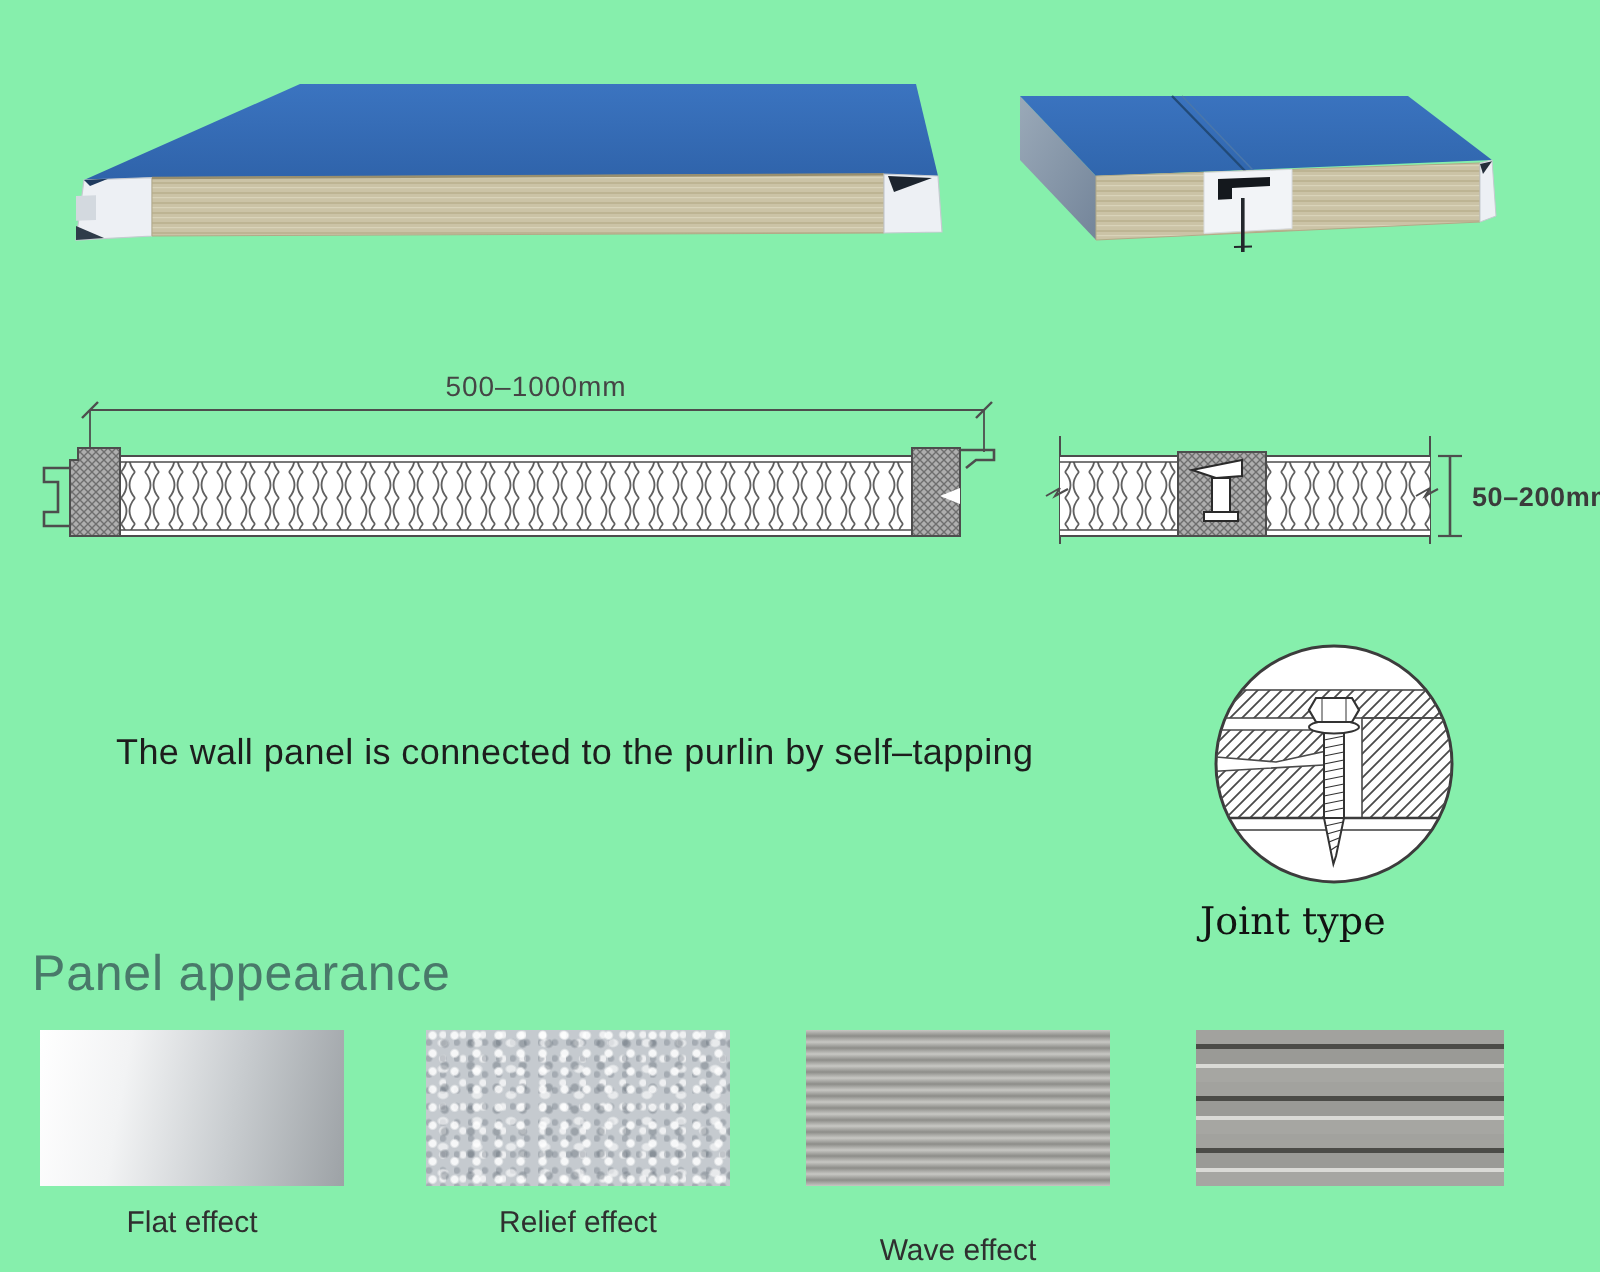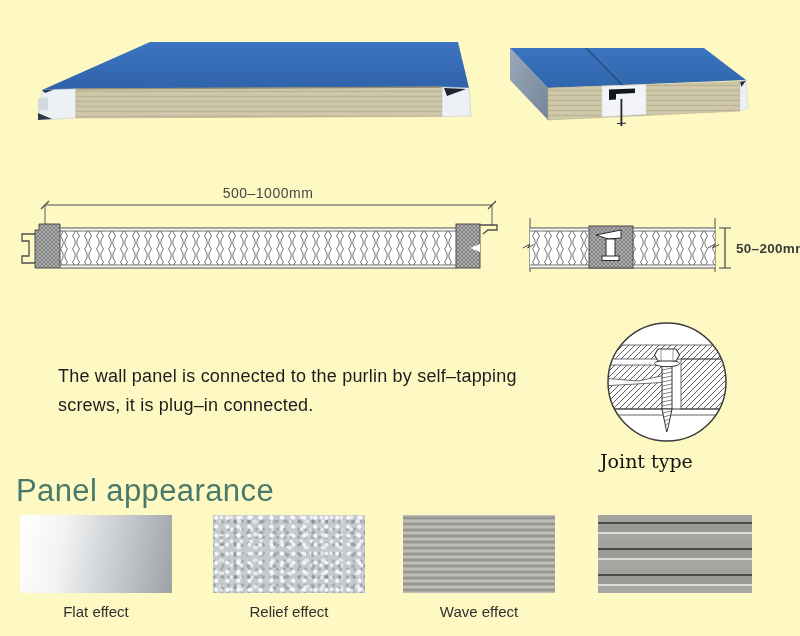--- a/index.html
+++ b/index.html
@@ -1,24 +1,24 @@
 <!DOCTYPE html>
 <html><head>
 <meta charset="utf-8">
 <style>
   html,body{margin:0;padding:0;background:#fff;}
-  #page{position:relative;width:800px;height:636px;background:#fef9c3;overflow:hidden;
+  #page{position:relative;width:800px;height:636px;background:#86efac;overflow:hidden;
         font-family:"Liberation Sans",sans-serif;}
   .abs{position:absolute;}
   .desc{font-family:Liberation Sans, sans-serif;font-size:18px;line-height:29px;color:#1d1d1d;
         letter-spacing:.2px;}
   .desc span{display:block;white-space:nowrap;}
   .joint-caption{font-family:"DejaVu Serif",serif;font-size:19px;color:#121212;
         width:134px;}
-  .appearance-heading{font-size:31px;color:#49796a;letter-spacing:.4px;font-weight:400;}
+  .appearance-heading{font-size:25px;color:#49796a;letter-spacing:.4px;font-weight:400;}
   .swatch{position:absolute;top:515px;height:78px;}
   .swatch-label{position:absolute;top:603px;height:20px;font-size:15px;color:#2f2f2f;
         text-align:center;}
   .tex-flat{background:linear-gradient(100deg,#ffffff 0%,#f2f3f4 28%,#c9cdd0 62%,#9da2a6 100%);}
   .tex-relief{background-color:#c5cacf;
      background-image:
        radial-gradient(circle at 30% 30%, rgba(255,255,255,.85) 0 1.5px, rgba(255,255,255,0) 2.6px),
        radial-gradient(circle at 72% 62%, rgba(90,100,110,.38) 0 1.5px, rgba(90,100,110,0) 2.6px),
        radial-gradient(ellipse at 50% 50%, rgba(255,255,255,.6) 0 2px, rgba(255,255,255,0) 3.2px),
        radial-gradient(circle at 20% 78%, rgba(100,110,120,.33) 0 1.2px, rgba(100,110,120,0) 2.2px),
@@ -141,21 +141,20 @@
     <path d="M5,38 L12,34 L9.5,38 L16,34.5" fill="none" stroke="#4d4d4d" stroke-width="1"></path>
     <path d="M190,38 L197,34 L194.5,38 L201,34.5" fill="none" stroke="#4d4d4d" stroke-width="1"></path>
     <line x1="207" y1="18" x2="207" y2="58" stroke="#4d4d4d" stroke-width="1.3"></line>
     <line x1="201" y1="18" x2="213" y2="18" stroke="#4d4d4d" stroke-width="1.1"></line>
     <line x1="201" y1="58" x2="213" y2="58" stroke="#4d4d4d" stroke-width="1.1"></line>
     <text x="218" y="43" font-size="13.5" font-weight="600" fill="#3b3b3b" letter-spacing="0.3">50–200mm</text>
   </svg>
 
   <div class="abs desc" style="left:58px;top:362px;width:530px;">
     <span>The wall panel is connected to the purlin by self–tapping</span>
-    <span>screws, it is plug–in connected.</span>
   </div>
 
   <svg class="abs" style="left:602px;top:318px;" width="130" height="130" viewBox="0 0 130 130">
     <defs>
       <pattern id="dgC" width="6" height="6" patternUnits="userSpaceOnUse">
         <path d="M0,6 L6,0 M-1.5,1.5 L1.5,-1.5 M4.5,7.5 L7.5,4.5" stroke="#4a4a4a" stroke-width="0.9"></path>
       </pattern>
       <clipPath id="clipC">
           <circle cx="65" cy="64" r="59"></circle>
         </clipPath>
@@ -200,15 +199,15 @@
 
   <div class="abs appearance-heading" style="left:16px;top:473px;">Panel appearance</div>
 
   <div class="swatch tex-flat" style="left:20px;width:152px;"></div>
   <div class="swatch tex-relief" style="left:213px;width:152px;"></div>
   <div class="swatch tex-wave" style="left:403px;width:152px;"></div>
   <div class="swatch tex-ribbing" style="left:598px;width:154px;"></div>
 
   <div class="swatch-label" style="left:20px;width:152px;">Flat effect</div>
   <div class="swatch-label" style="left:213px;width:152px;">Relief effect</div>
-  <div class="swatch-label" style="left:403px;width:152px;">Wave effect</div>
+  <div class="swatch-label" style="left:403px;width:152px;margin-top:14px;">Wave effect</div>
 
 </div>
 
 </body></html>

